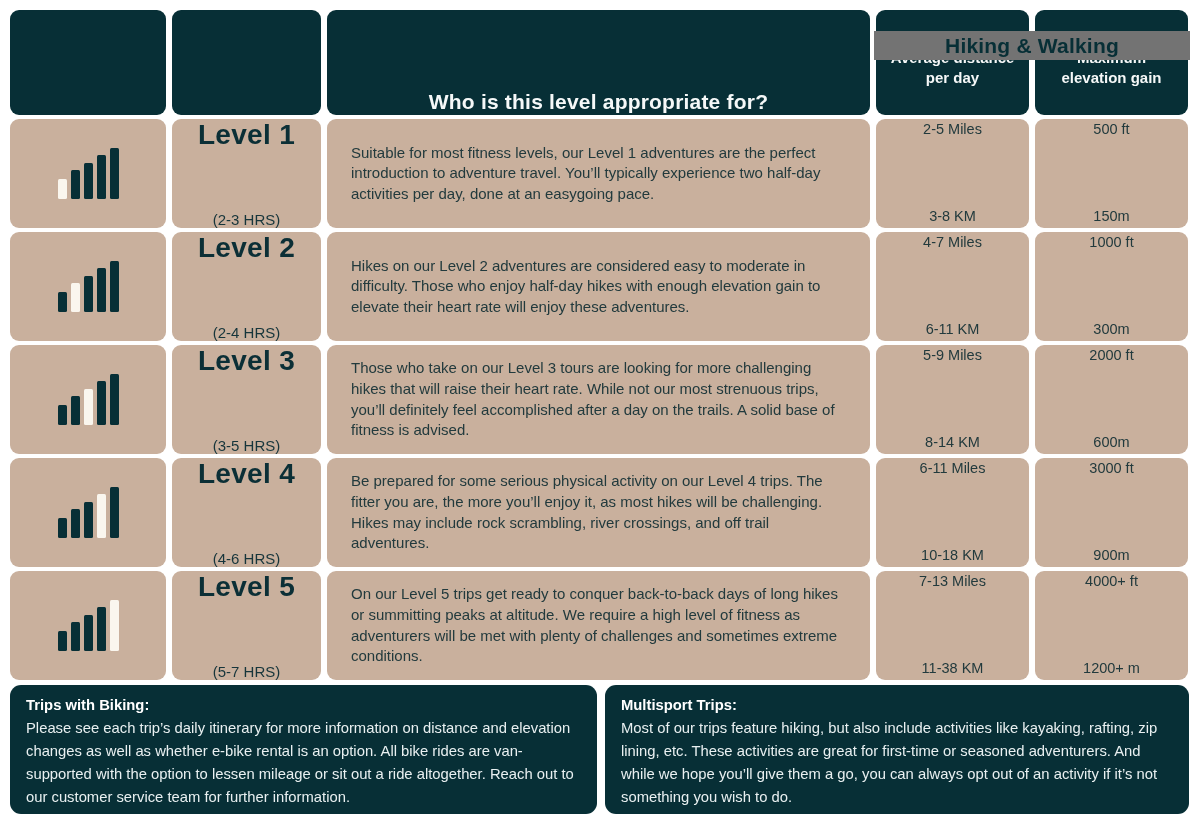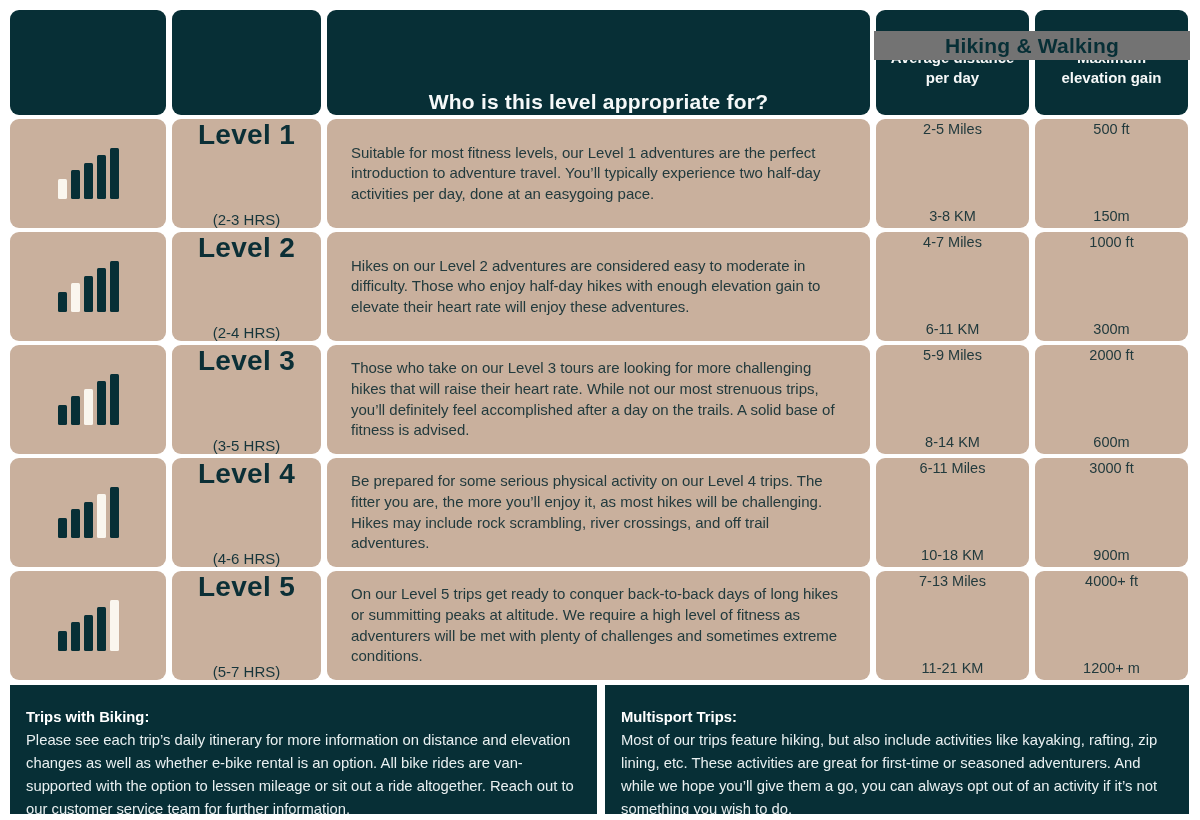--- a/index.html
+++ b/index.html
@@ -61,22 +61,22 @@
   .desc-cell{
     display:flex;align-items:center;justify-content:center;
     padding:8px 24px;font-size:15px;line-height:1.37;color:#223a3d;
   }
   .val-cell{
     display:flex;flex-direction:column;align-items:center;justify-content:space-between;
     font-size:14.5px;line-height:1.5;color:#223a3d;text-align:center;
   }
   .footers{display:flex;gap:8px;margin-top:5px;}
   .foot{
-    background:var(--dark);border-radius:0;height:129px;overflow:hidden;
-    color:var(--text-light);padding:21px 16px;font-size:14.8px;line-height:1.55;
+    background:var(--dark);border-radius:11px;height:129px;overflow:hidden;
+    color:var(--text-light);padding:9px 16px;font-size:14.8px;line-height:1.55;
   }
   .foot-left{width:587px;}
   .foot-right{width:584px;}
   .foot-title{font-weight:bold;color:#ffffff;}
 </style>
 </head>
 <body>
 
 <div class="page">
   <div class="table">
@@ -197,21 +197,21 @@
           <div class="bar highlight" style="height: 100%;"></div>
         </div>
     </div>
     <div class="cell level-cell">
       <div class="level-title">Level 5</div>
       <div class="level-hours">(5-7 HRS)</div>
     </div>
     <div class="cell desc-cell">On our Level 5 trips get ready to conquer back-to-back days of long hikes or summitting peaks at altitude. We require a high level of fitness as adventurers will be met with plenty of challenges and sometimes extreme conditions.</div>
     <div class="cell val-cell">
       <div>7-13 Miles</div>
-      <div>11-21 KM</div>
+      <div>11-38 KM</div>
     </div>
     <div class="cell val-cell">
       <div>4000+ ft</div>
       <div>1200+ m</div>
     </div>
 
   </div>
 
   <div class="footers">
     <div class="foot foot-left">

